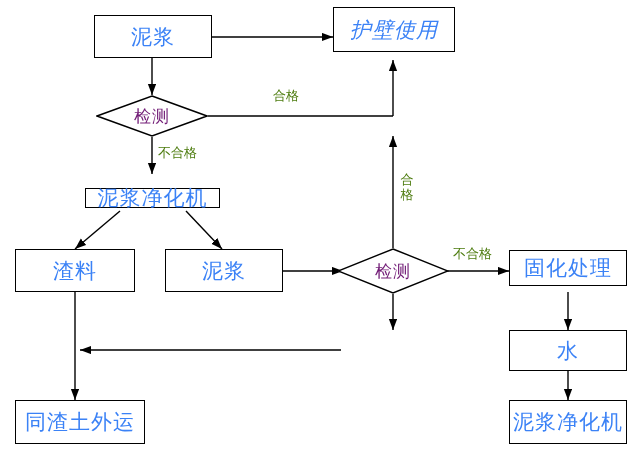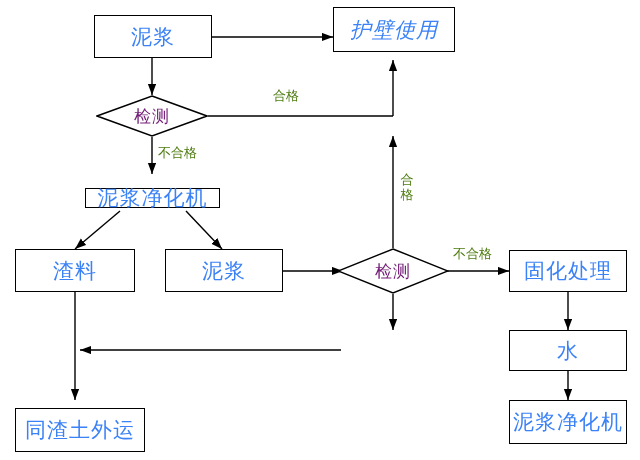--- a/index.html
+++ b/index.html
@@ -138,30 +138,30 @@
     <span>泥浆</span>
   </div>
 
   <div class="diamond-wrap" style="left:337px; top:248px; width:112px; height:46px;">
     <svg width="112" height="46" viewBox="0 0 112 46" xmlns="http://www.w3.org/2000/svg">
       <polygon points="56,1 111,23 56,45 1,23" fill="#ffffff" stroke="#000000" stroke-width="1.4"></polygon>
     </svg>
     <span class="diamond-label">检测</span>
   </div>
 
-  <div class="node" style="left:509px; top:250px; width:118px; height:42px;">
+  <div class="node" style="left:509px; top:250px; width:118px; height:36px;">
     <span>固化处理</span>
   </div>
 
 
   <div class="node" style="left:509px; top:330px; width:118px; height:41px;">
     <span>水</span>
   </div>
 
-  <div class="node" style="left:15px; top:400px; width:130px; height:44px;margin-top:8px;">
+  <div class="node" style="left:15px; top:400px; width:130px; height:44px;">
     <span>同渣土外运</span>
   </div>
 
   <div class="node" style="left:509px; top:400px; width:118px; height:44px;">
     <span>泥浆净化机</span>
   </div>
 
   <div class="edge-label" style="left:272px; top:88px;">
     <span>合格</span>
   </div>

